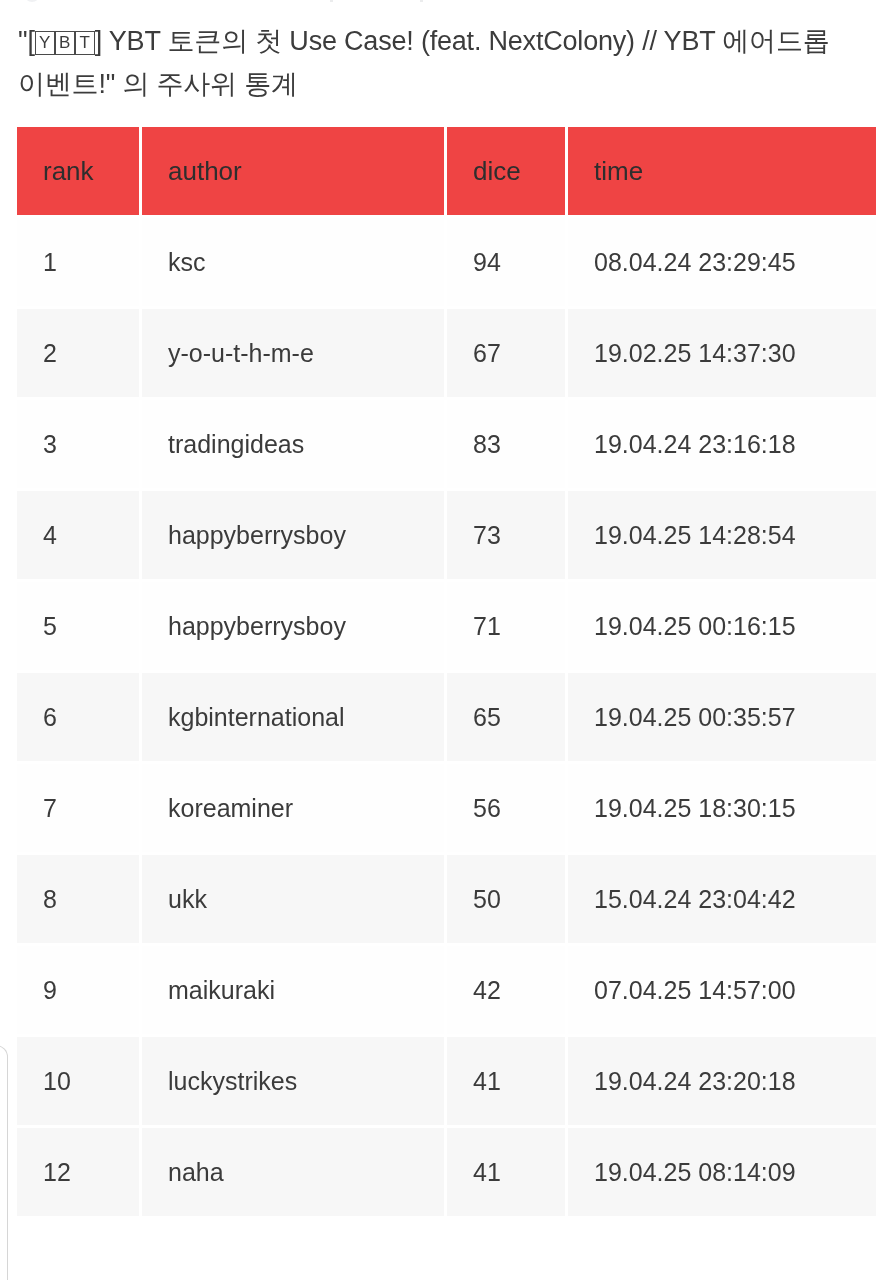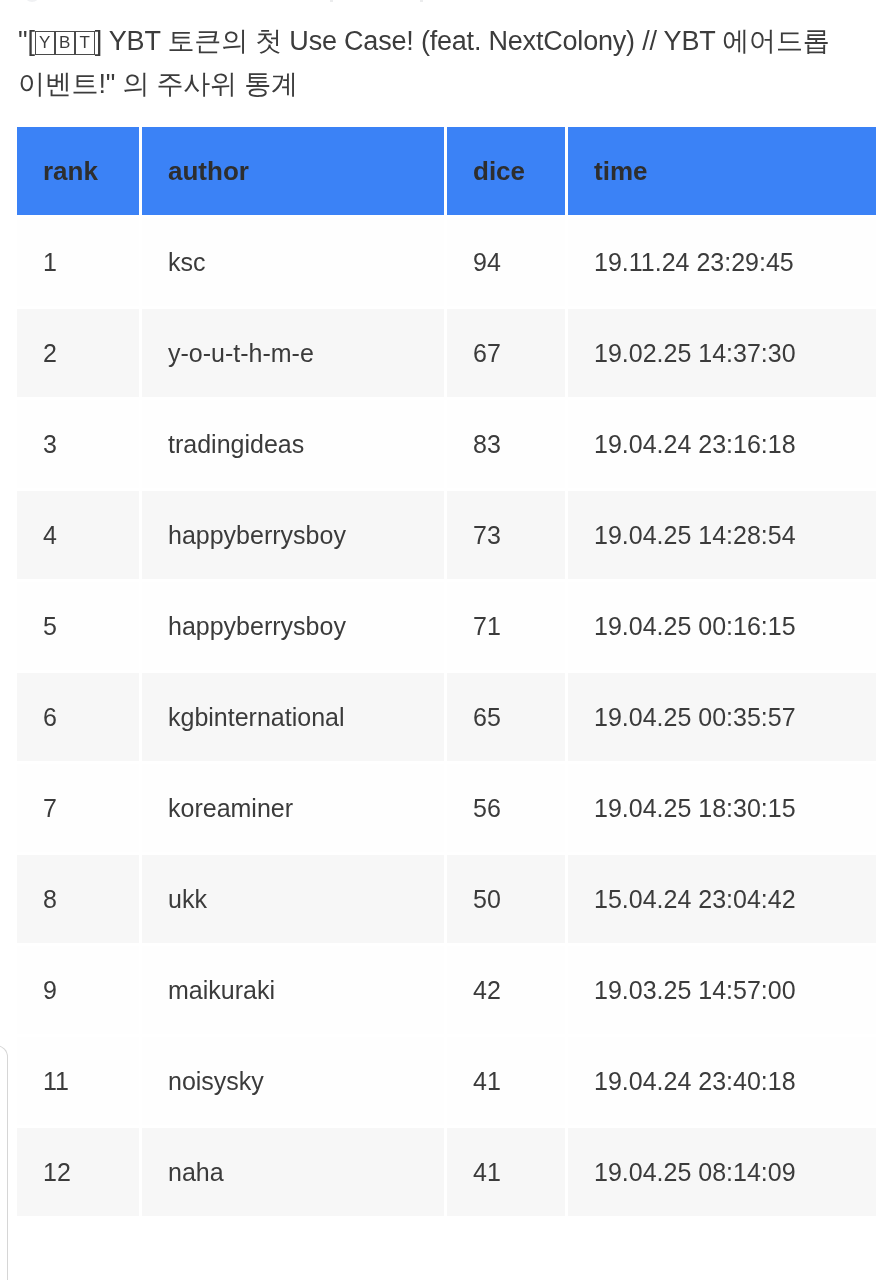--- a/index.html
+++ b/index.html
@@ -96,23 +96,23 @@
     border-spacing: 3px 3px;
     table-layout: fixed;
     font-size: 25px;
   }
   table.stats col.c-rank  { width: 122px; }
   table.stats col.c-author{ width: 302px; }
   table.stats col.c-dice  { width: 118px; }
   table.stats col.c-time  { width: 308px; }
 
   table.stats th {
-    background: #3b82f6;
+    background: #ef4444;
     text-align: left;
-    font-weight: 700;
+    font-weight: 400;
     color: #2e2e2e;
     padding: 28px 0 28px 26px;
     font-size: 26px;
     height: 88px;
     vertical-align: middle;
   }
   table.stats td {
     background: #ffffff;
     padding: 28px 0 28px 26px;
     height: 88px;
@@ -159,21 +159,21 @@
         <th>author</th>
         <th>dice</th>
         <th>time</th>
       </tr>
     </thead>
     <tbody id="stats-body">
         <tr class="even">
           <td>1</td>
           <td>ksc</td>
           <td>94</td>
-          <td>19.11.24 23:29:45</td>
+          <td>08.04.24 23:29:45</td>
         </tr>
         <tr class="odd">
           <td>2</td>
           <td>y-o-u-t-h-m-e</td>
           <td>67</td>
           <td>19.02.25 14:37:30</td>
         </tr>
         <tr class="even">
           <td>3</td>
           <td>tradingideas</td>
@@ -207,27 +207,27 @@
         <tr class="odd">
           <td>8</td>
           <td>ukk</td>
           <td>50</td>
           <td>15.04.24 23:04:42</td>
         </tr>
         <tr class="even">
           <td>9</td>
           <td>maikuraki</td>
           <td>42</td>
-          <td>19.03.25 14:57:00</td>
-        </tr>
-        <tr class="even">
-          <td>11</td>
-          <td>noisysky</td>
+          <td>07.04.25 14:57:00</td>
+        </tr>
+        <tr class="odd">
+          <td>10</td>
+          <td>luckystrikes</td>
           <td>41</td>
-          <td>19.04.24 23:40:18</td>
+          <td>19.04.24 23:20:18</td>
         </tr>
         <tr class="odd">
           <td>12</td>
           <td>naha</td>
           <td>41</td>
           <td>19.04.25 08:14:09</td>
         </tr>
       </tbody>
   </table>
 </div>

